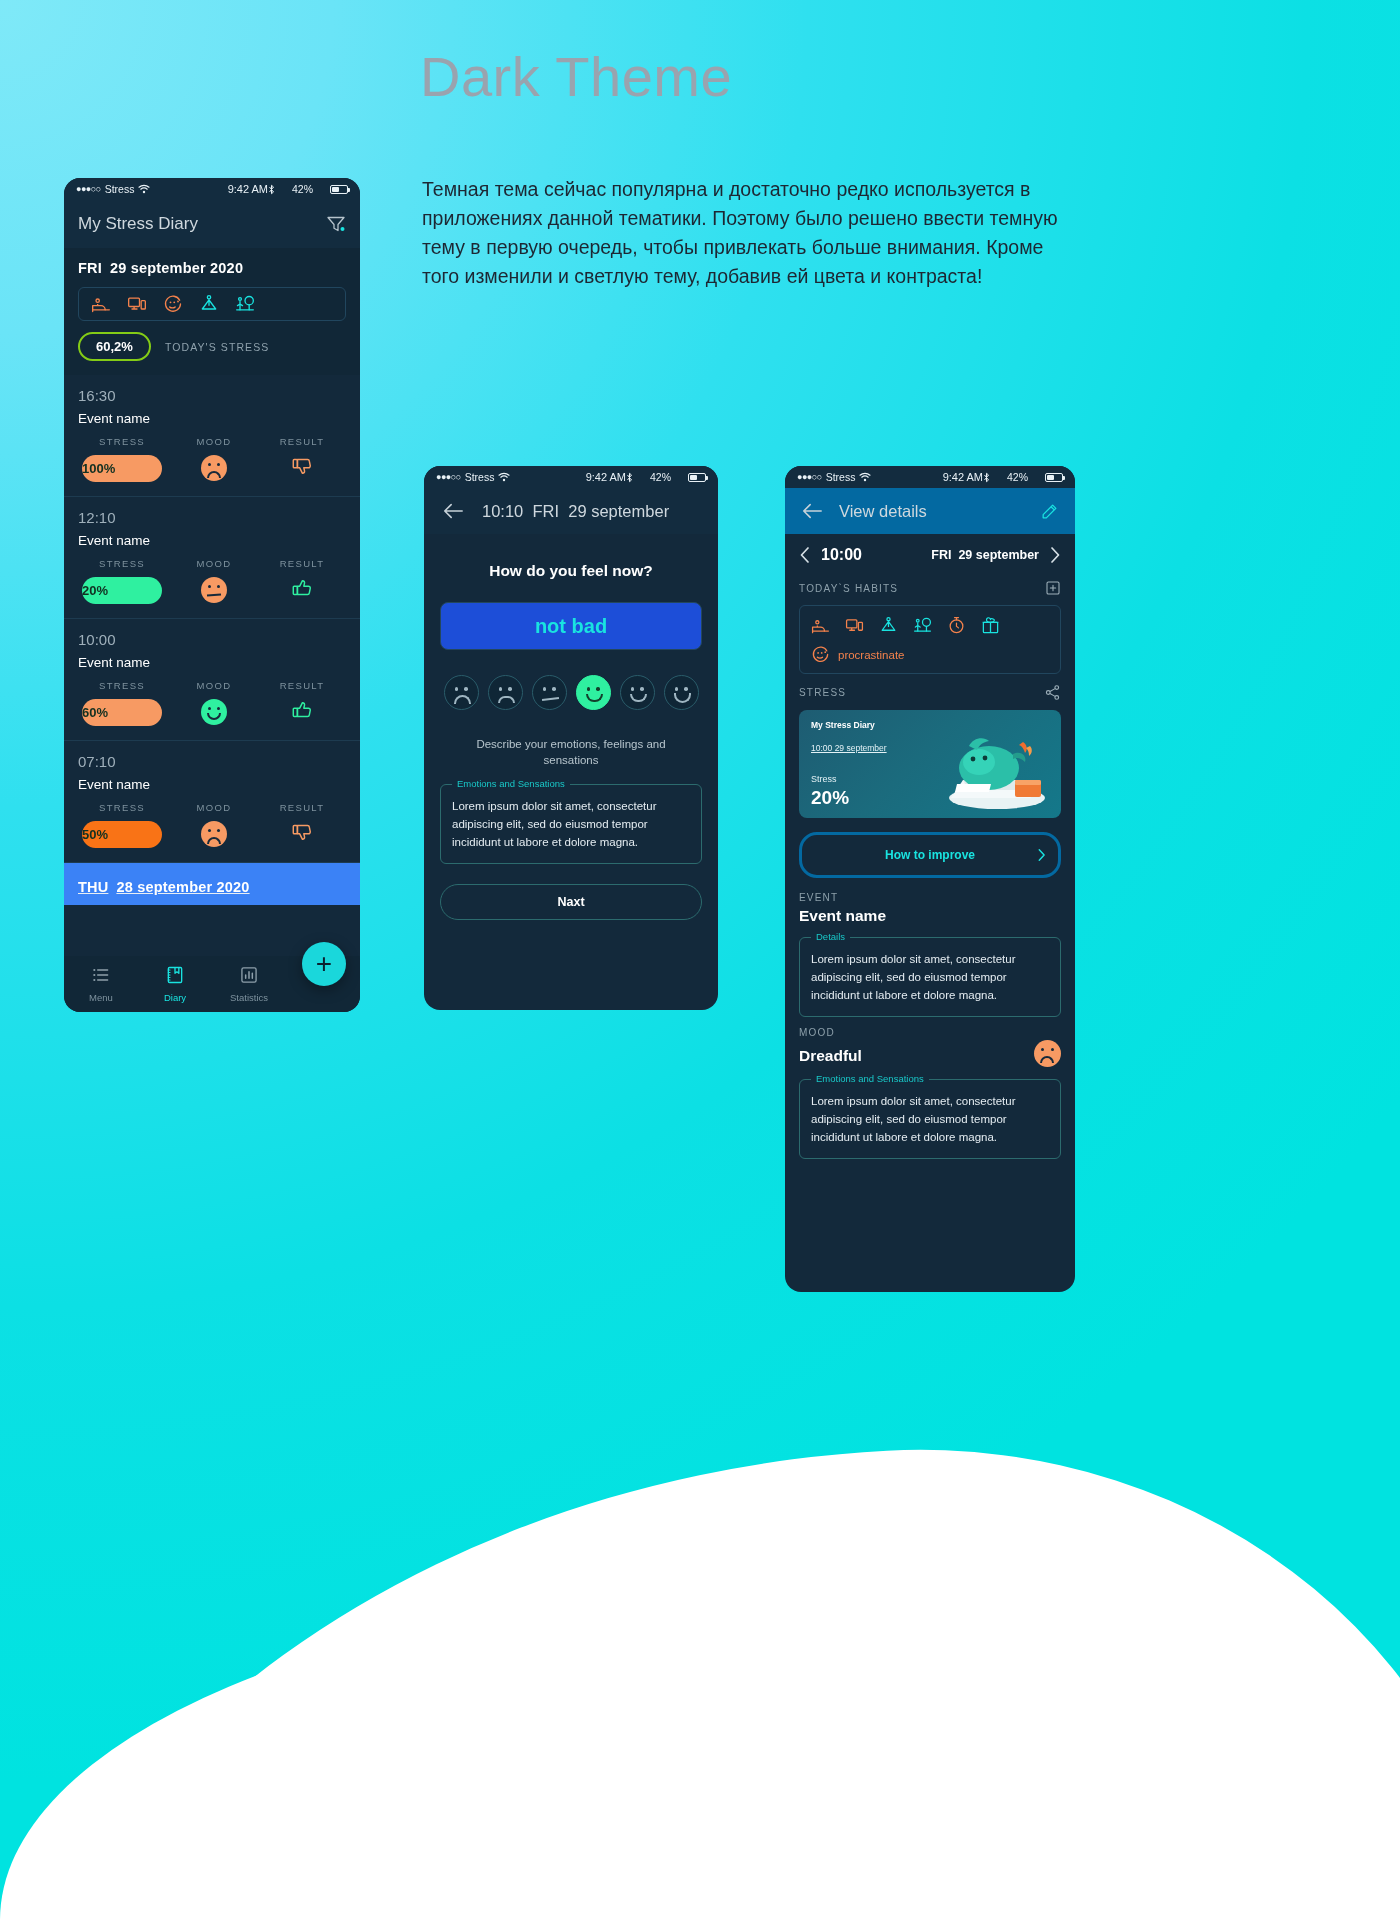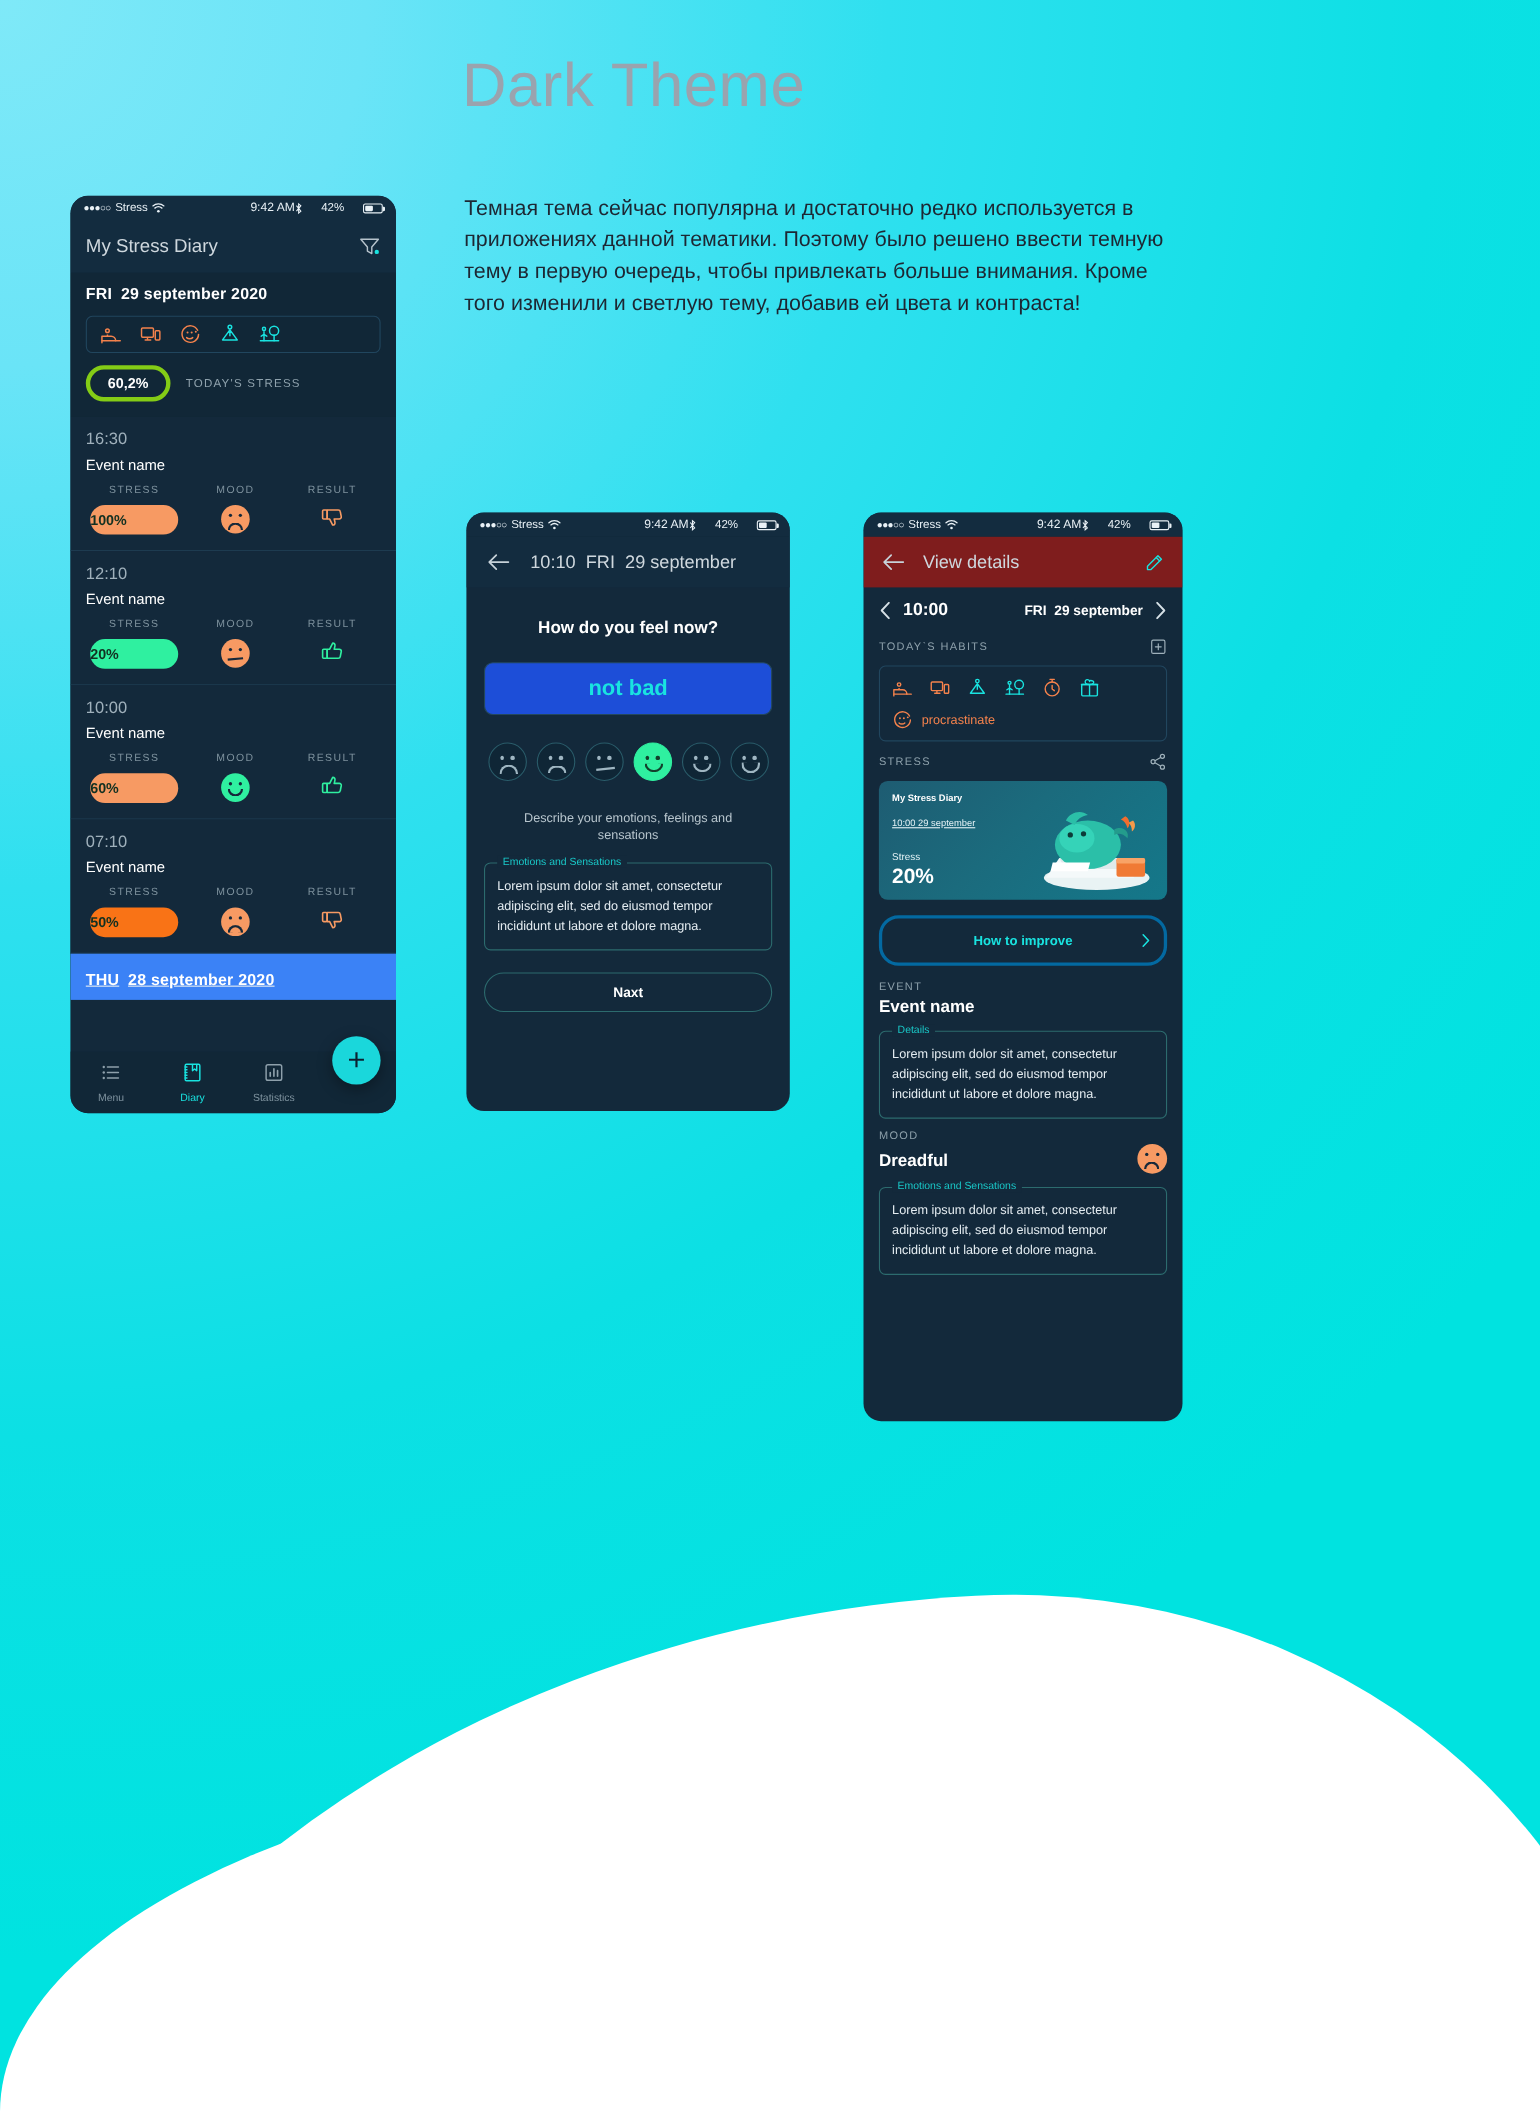--- a/index.html
+++ b/index.html
@@ -86,21 +86,21 @@
   .p1-daysec { background: #112737; padding: 12px 14px 14px; }
   .p1-date { font-size: 14.5px; font-weight: 700; color: #ffffff; letter-spacing: .2px; }
   .p1-date .dow { margin-right: 8px; }
   .habit-strip {
     margin-top: 11px; height: 34px;
     border: 1px solid #21465e; border-radius: 6px;
     display: flex; align-items: center; gap: 16px; padding: 0 12px;
   }
   .row-pct { margin-top: 11px; display: flex; align-items: center; gap: 14px; }
   .pct-pill {
-    border: 4px solid #84cc16; border-radius: 20px;
+    border: 2px solid #84cc16; border-radius: 20px;
     padding: 5px 16px; font-size: 13px; font-weight: 700; color: #ffffff;
   }
   .pct-label { font-size: 10.5px; letter-spacing: 1.1px; color: #8fa2ad; }
 
   .event {
     padding: 12px 14px 14px;
     border-bottom: 1px solid #1d3b50;
     background: #13293b;
   }
   .ev-time { font-size: 15px; color: #9fb0bb; }
@@ -185,21 +185,21 @@
   }
   .field .ftext { font-size: 11.5px; line-height: 18px; color: #e4ecf1; }
   .p2-btn {
     margin: 20px 16px 0; height: 36px; border: 1px solid #2c6b6e; border-radius: 18px;
     display: flex; align-items: center; justify-content: center;
     font-size: 12.5px; font-weight: 700; color: #ffffff;
   }
 
   
   #phone3 { left: 785px; top: 466px; width: 290px; height: 826px; }
-  .p3-appbar { height: 46px; display: flex; align-items: center; gap: 16px; padding: 0 16px; background: #7f1d1d; }
+  .p3-appbar { height: 46px; display: flex; align-items: center; gap: 16px; padding: 0 16px; background: #0369a1; }
   .p3-title { font-size: 16.5px; color: #cfd8de; flex: 1; }
   .p3-datebar { display: flex; align-items: center; padding: 12px 14px 6px; gap: 10px; }
   .p3-time { font-size: 16px; font-weight: 700; color: #ffffff; }
   .p3-date { flex: 1; text-align: right; font-size: 12.5px; font-weight: 700; color: #ffffff; }
   .sec-label { font-size: 10px; letter-spacing: 1.2px; color: #8da0ab; padding: 10px 14px 0; display: flex; align-items: center; }
   .sec-label span { flex: 1; }
   .habit-box {
     margin: 9px 14px 0; border: 1px solid #21465e; border-radius: 6px;
     padding: 10px 11px 9px;
   }

